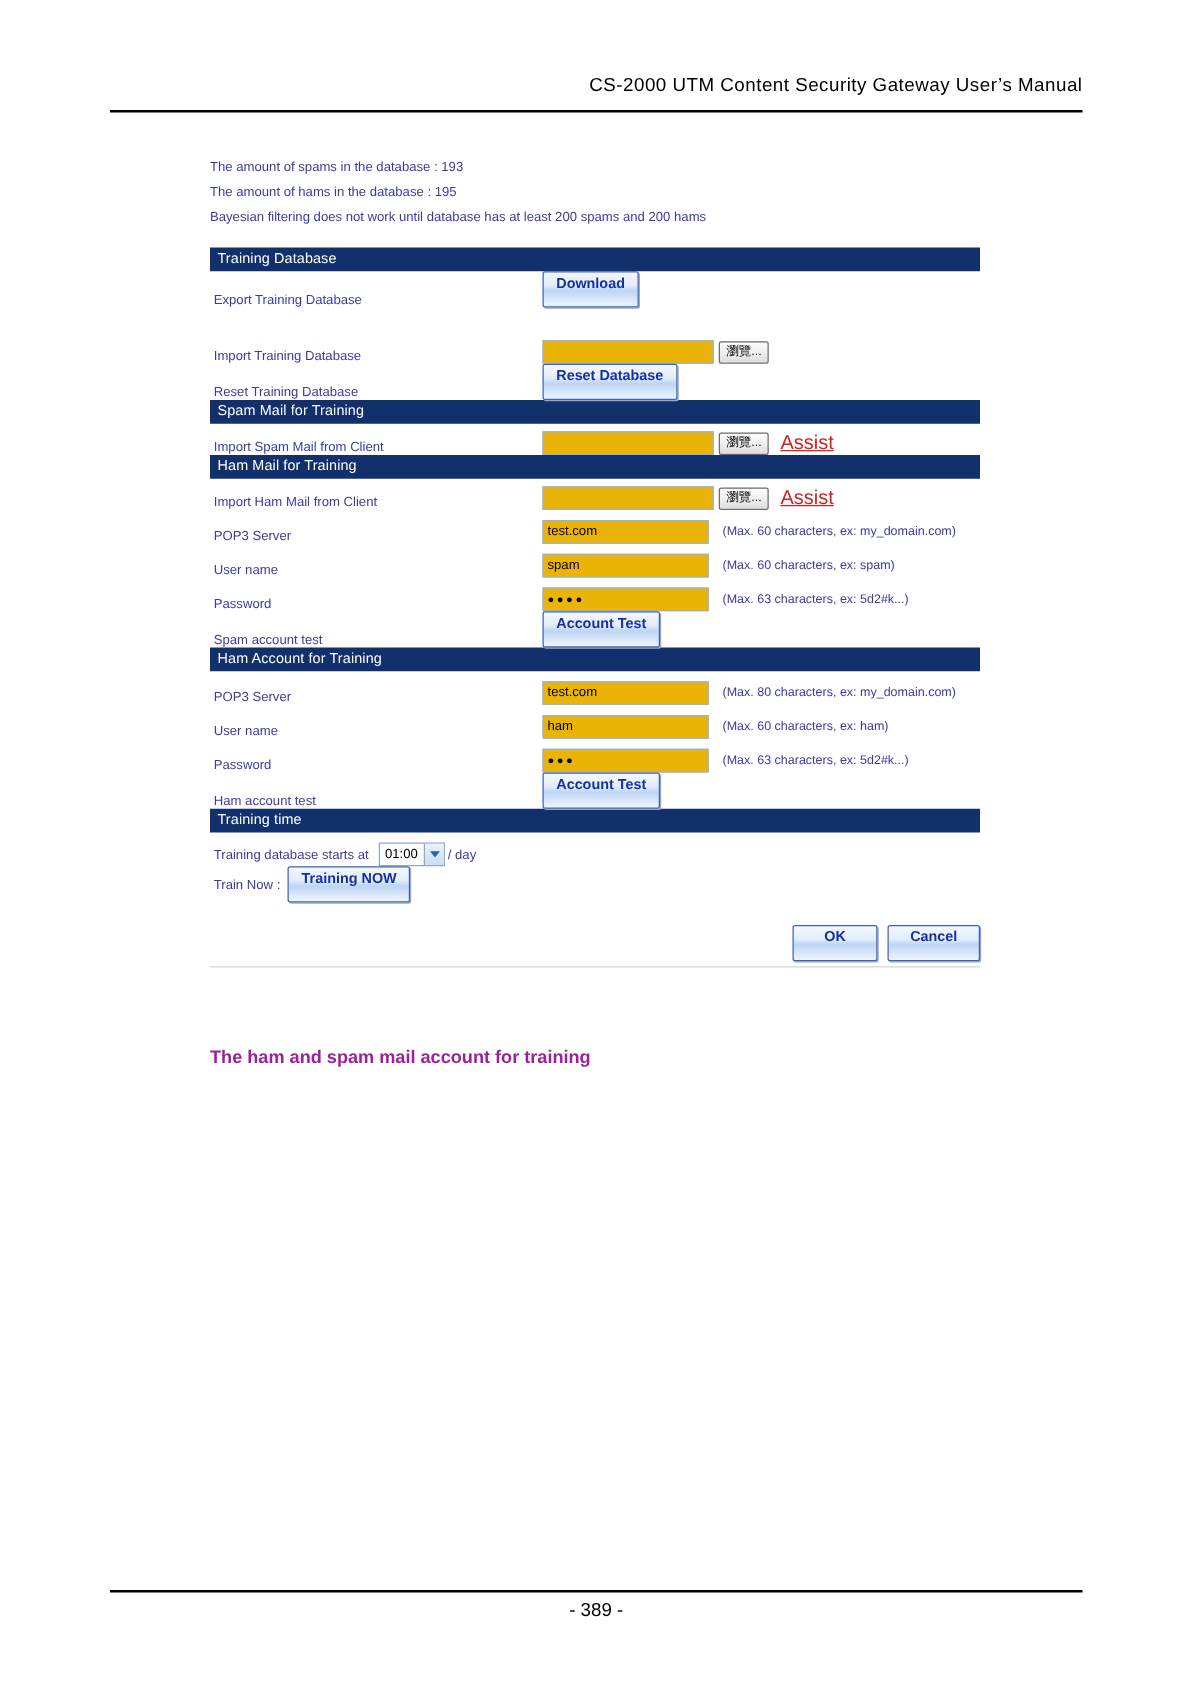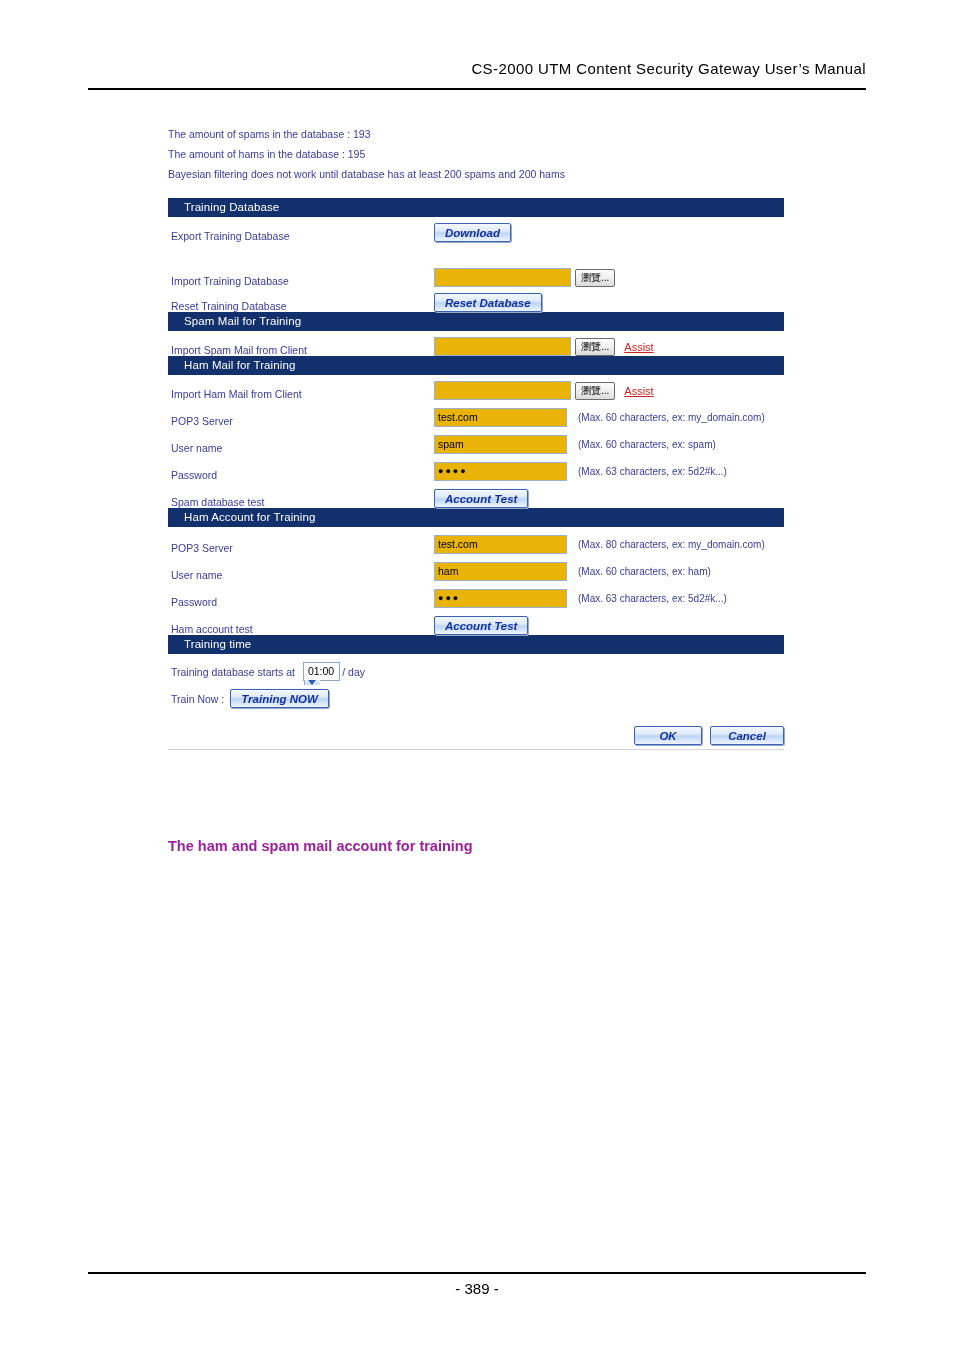--- a/index.html
+++ b/index.html
@@ -71,21 +71,21 @@
     line-height: 20px;
     white-space: nowrap;
   }
 
   .sect-header {
     background: #12306c;
     color: #ffffff;
     font-size: 11.5px;
     line-height: 19px;
     height: 19px;
-    padding: 0 0 0 16px;
+    padding: 0 0 0 6px;
     letter-spacing: 0.1px;
     white-space: nowrap;
   }
 
   .row {
     display: flex;
     align-items: flex-end;
     min-height: 25px;
   }
   .row-tall { min-height: 27px; }
@@ -108,26 +108,25 @@
   
   .btn {
     display: inline-block;
     font-family: "Liberation Sans", sans-serif;
     font-size: 11.5px;
     font-weight: bold;
     color: #1430a0;
     background: linear-gradient(to bottom, #f4f8ff 0%, #e2ecfb 38%, #bdd5f3 55%, #dbe9fb 82%, #eef4ff 100%);
     border: 1px solid #3a62b8;
     border-radius: 2px;
-    padding: 2px 10px 1px 10px;
+    padding: 2px 10px 11px 10px;
     line-height: 14px;
     text-align: center;
     box-shadow: 1px 1px 0 #9aa9bd;
     white-space: nowrap;
-    font-style: italic;
   }
 
   .txt {
     font-family: "Liberation Sans", sans-serif;
     font-size: 10.5px;
     color: #000;
     background: #eab308;
     border: 1px solid #9bb2cd;
     height: 17px;
     line-height: 17px;
@@ -151,42 +150,41 @@
     background: linear-gradient(to bottom, #fdfdfd 0%, #ececec 60%, #dcdcdc 100%);
     border: 1px solid #6b6b6b;
     border-radius: 2px;
     padding: 1px 5px 2px 5px;
     line-height: 13px;
     white-space: nowrap;
   }
 
   .assist-link {
     margin-left: 9px;
-    font-size: 11px;
+    font-size: 16px;
     color: #cc2222;
     text-decoration: underline;
     white-space: nowrap;
   }
 
   .hint {
     margin-left: 11px;
     font-size: 10px;
     color: #3b3b9e;
     white-space: nowrap;
   }
 
   
   .sel {
     display: inline-flex;
     align-items: stretch;
     border: 1px solid #8fa8c6;
     background: #fff;
     height: 17px;
     margin: 0 2px;
-    flex-direction: column;
   }
   .sel-val {
     font-size: 10.5px;
     color: #000;
     line-height: 17px;
     padding: 0 5px 0 4px;
   }
   .sel-arrow {
     width: 15px;
     background: linear-gradient(to bottom, #eaf2fd, #c9ddf5);
@@ -321,21 +319,21 @@
 
   <div class="row row-tall">
     <div class="lbl">Password</div>
     <div class="ctl">
       <div class="txt txt-wide pw-dots">●●●●</div>
       <span class="hint">(Max. 63 characters, ex: 5d2#k...)</span>
     </div>
   </div>
 
   <div class="row row-tall">
-    <div class="lbl">Spam database test</div>
+    <div class="lbl">Spam account test</div>
     <div class="ctl">
       <span class="btn">Account Test</span>
     </div>
   </div>
 
   <div class="sect-header">Ham Account for Training</div>
 
   <div class="row row-tall">
     <div class="lbl">POP3 Server</div>
     <div class="ctl">

